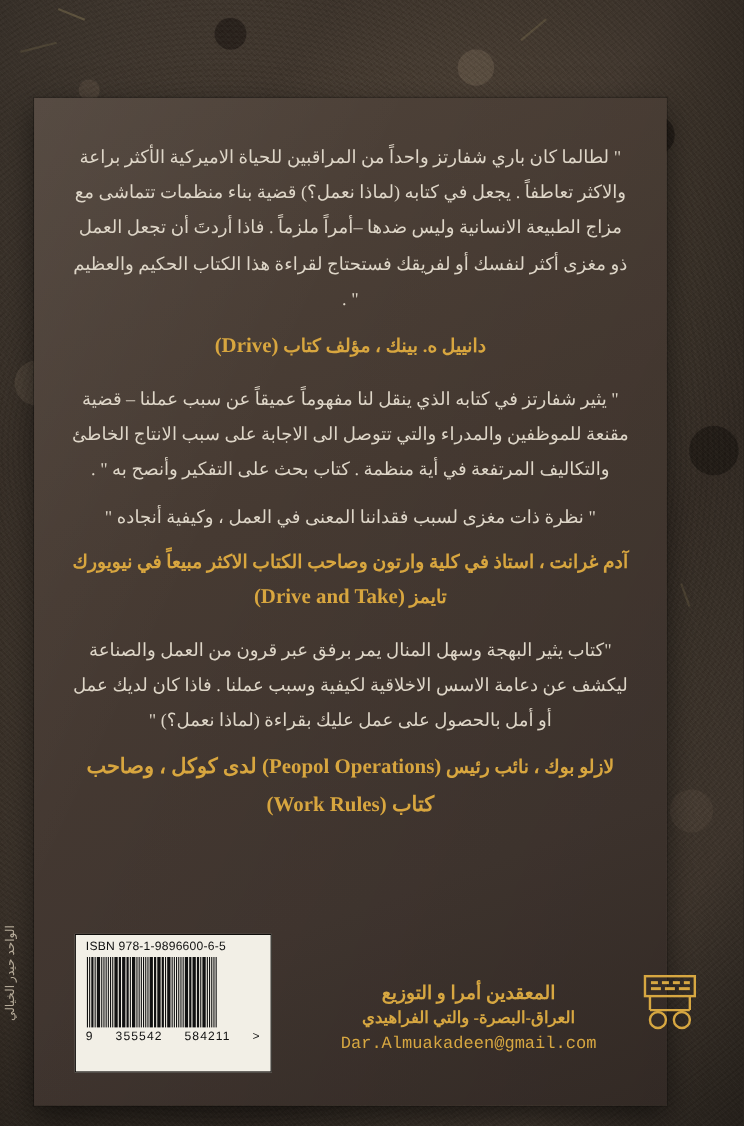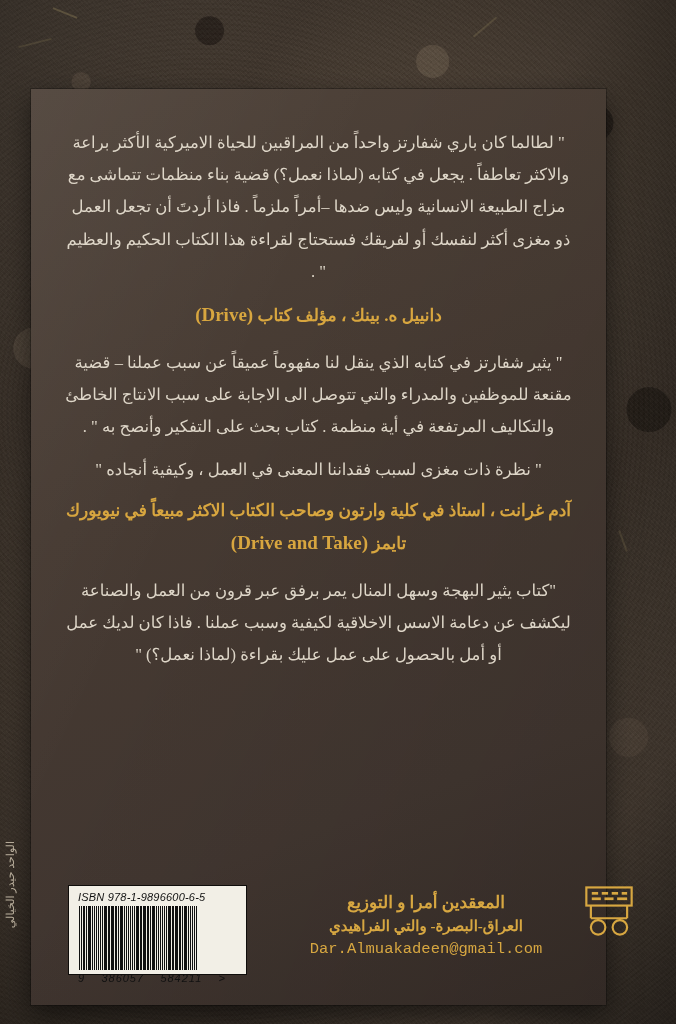--- a/index.html
+++ b/index.html
@@ -113,27 +113,26 @@
     bottom: 16px;
     height: 130px;
   }
 
   
   .barcode-box {
     position: absolute;
     left: 37px;
     bottom: 14px;
     width: 179px;
-    height: 90px;
+    height: 126px;
     background: #f2efe6;
     border: 1px solid #0f0d0b;
     box-sizing: border-box;
-    padding: 5px 18px 4px 7px;
+    padding: 5px 7px 4px 7px;
     direction: ltr;
-    font-style: italic;
   }
   .isbn-text {
     font-family: "Liberation Sans", sans-serif;
     font-size: 11px;
     color: #111;
     text-align: left;
     letter-spacing: 0.2px;
     margin: 0 0 3px 2px;
   }
   .bars {
@@ -236,20 +235,24 @@
     <div class="block b3">
       <p class="quote-text">" نظرة ذات مغزى لسبب فقداننا المعنى في العمل ، وكيفية أنجاده "</p>
       <p class="attrib">
         <span>آدم غرانت ، استاذ في كلية وارتون وصاحب الكتاب الاكثر مبيعاً في نيويورك تايمز</span>
         <span class="latin">(Drive and Take)</span>
       </p>
     </div>
 
     <div class="block b4">
       <p class="quote-text">"كتاب يثير البهجة وسهل المنال يمر برفق عبر قرون من العمل والصناعة ليكشف عن دعامة الاسس الاخلاقية لكيفية وسبب عملنا . فاذا كان لديك عمل أو أمل بالحصول على عمل عليك بقراءة (لماذا نعمل؟) "</p>
+      <p class="attrib">
+        <span>لازلو بوك ، نائب رئيس</span>
+        <span class="latin">(Peopol Operations) لدى كوكل ، وصاحب كتاب (Work Rules)</span>
+      </p>
     </div>
 
   </div>
 
   <div class="bottom">
 
     <div class="barcode-box">
       <div class="isbn-text">ISBN  978-1-9896600-6-5</div>
       <div class="bars" id="bars">
           <i style="width: 1px;"></i>
@@ -294,21 +297,21 @@
           <i style="width: 1px;"></i>
           <i style="width: 3px;"></i>
           <i style="width: 1px;"></i>
           <i style="width: 1px;"></i>
           <i style="width: 1px;"></i>
           <i style="width: 1px;"></i>
           <i style="width: 1px;"></i>
         </div>
       <div class="barcode-digits">
         <span>9</span>
-        <span>386057</span>
+        <span>355542</span>
         <span>584211</span>
         <span>&gt;</span>
       </div>
     </div>
 
     <div class="publisher">
       <svg class="pub-logo" viewBox="0 0 64 64">
         <g fill="none" stroke="#d7a741" stroke-width="2.4">
           <rect x="7" y="6" width="50" height="20"></rect>
           <path d="M12 26 L12 40 M52 26 L52 40 M12 40 L52 40"></path>

